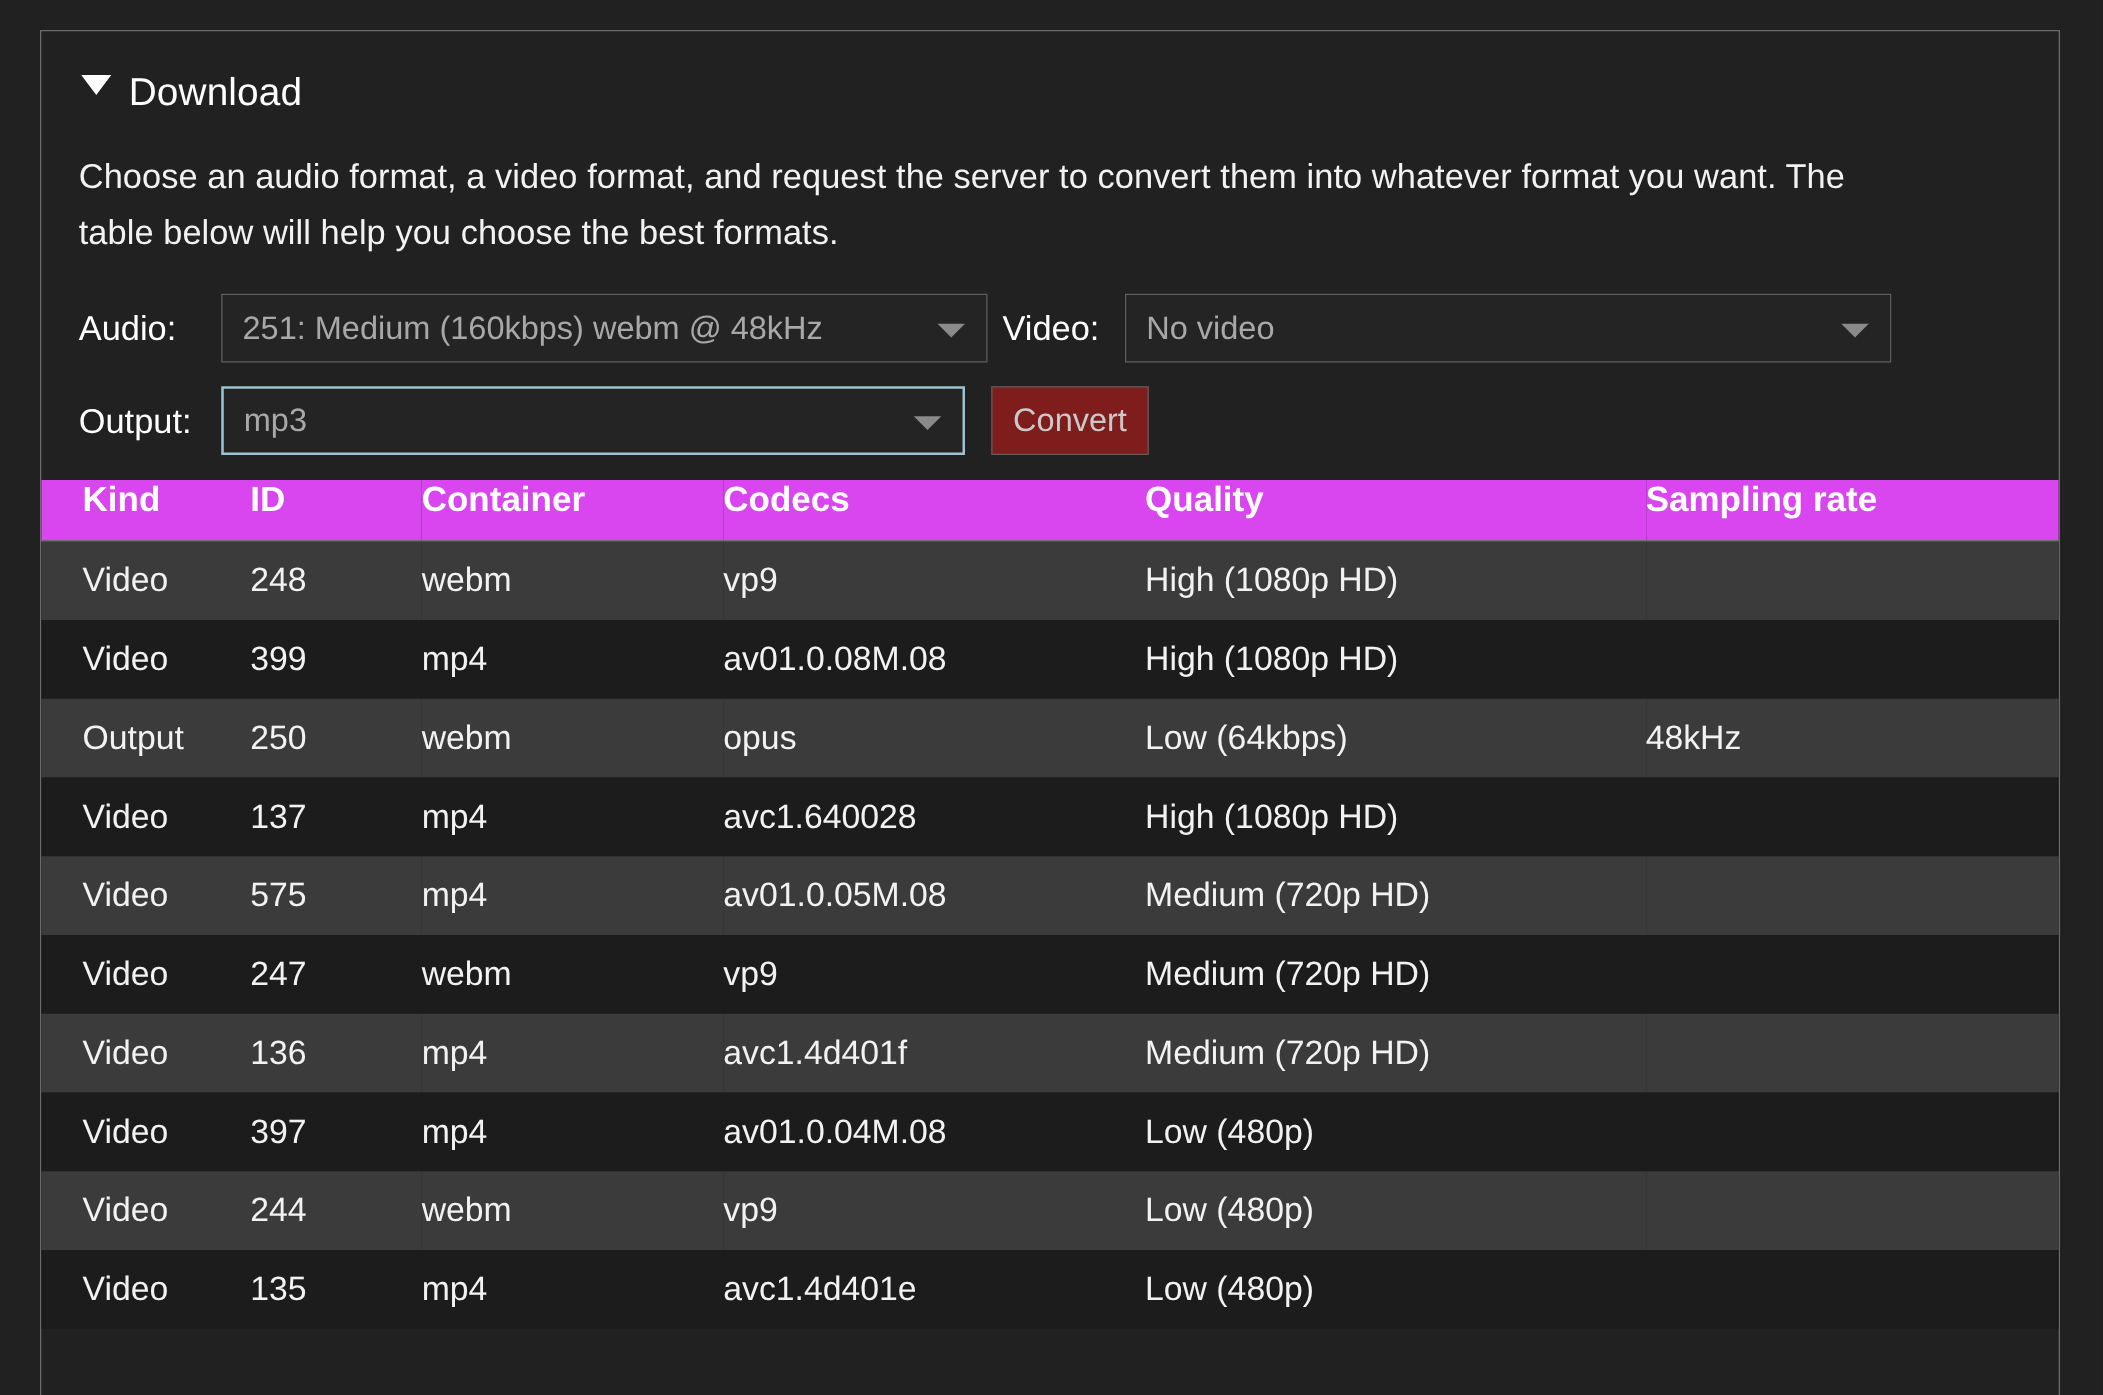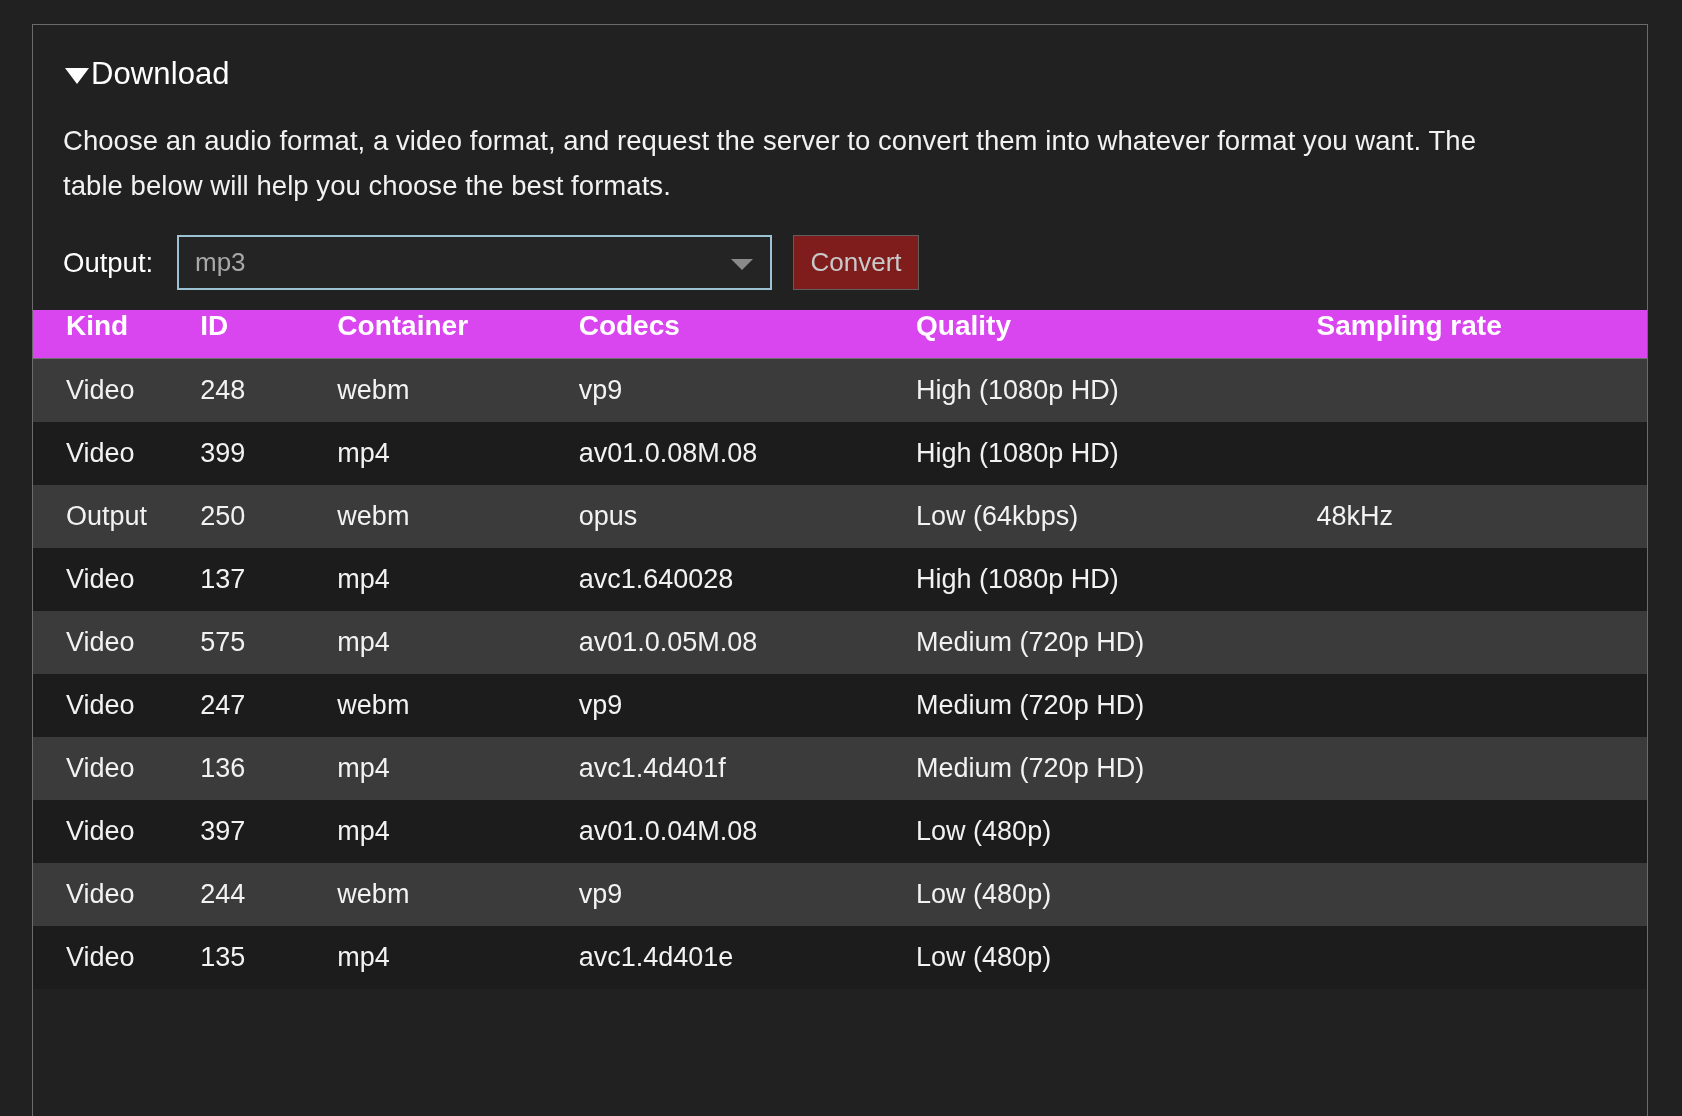--- a/index.html
+++ b/index.html
@@ -36,22 +36,22 @@
     overflow: hidden;
   }
 
   .panel-inner {
     padding: 0 30px;
   }
 
   
   .section-header {
     display: flex;
-    align-items: center;
-    gap: 2px;
+    align-items: flex-start;
+    gap: 14px;
     margin-top: 31px;
     margin-left: 2px;
   }
   .disclosure-triangle {
     width: 0;
     height: 0;
     border-left: 12px solid transparent;
     border-right: 12px solid transparent;
     border-top: 16px solid #ffffff;
     margin-top: 4px;
@@ -192,20 +192,32 @@
 
       <div class="section-header">
         <span class="disclosure-triangle"></span>
         <span class="section-title">Download</span>
       </div>
 
       <div class="description">Choose an audio format, a video format, and request the server to convert them into whatever format you want. The table below will help you choose the best formats.</div>
 
       <div class="form-area">
 
+        <div class="form-row">
+          <span class="form-label label-audio">Audio:</span>
+          <div class="select select-audio">
+            <span class="value">251: Medium (160kbps) webm @ 48kHz</span>
+            <span class="caret"></span>
+          </div>
+          <span class="form-label label-video">Video:</span>
+          <div class="select select-video">
+            <span class="value">No video</span>
+            <span class="caret"></span>
+          </div>
+        </div>
 
         <div class="form-row">
           <span class="form-label label-output">Output:</span>
           <div class="select select-output">
             <span class="value">mp3</span>
             <span class="caret"></span>
           </div>
           <button class="convert-btn">Convert</button>
         </div>
 

